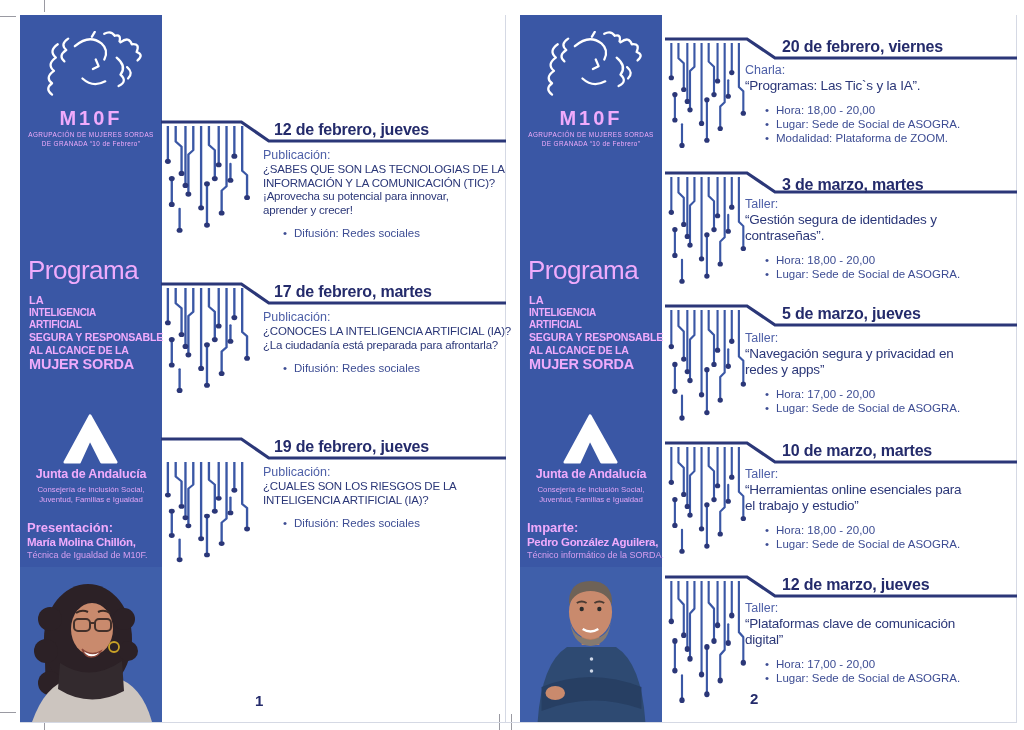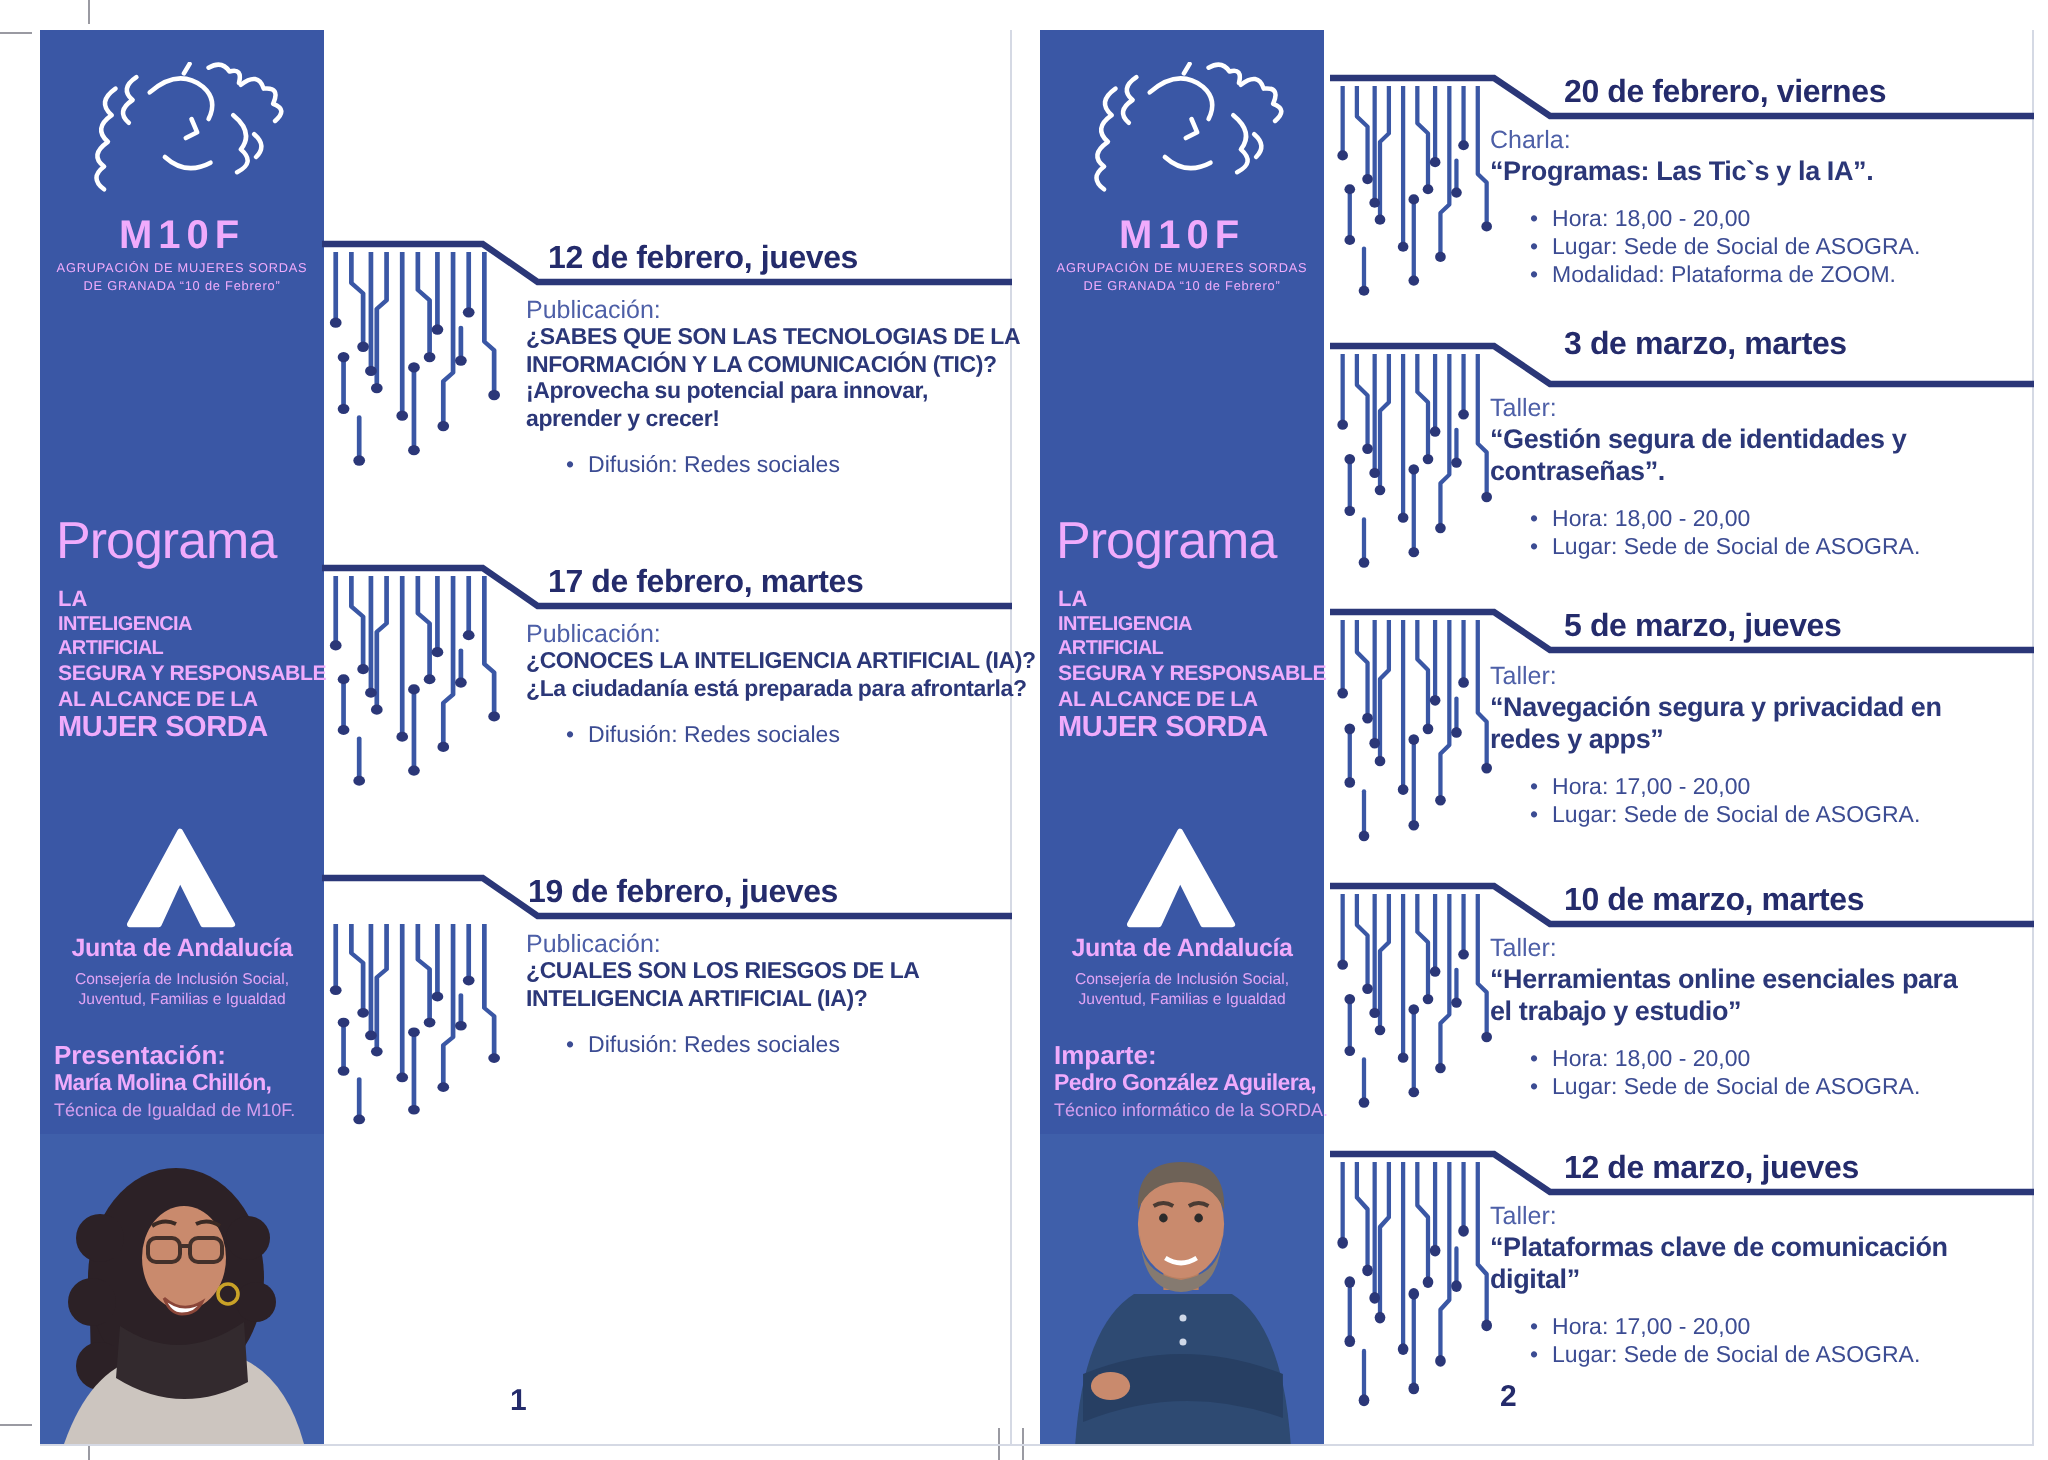--- a/index.html
+++ b/index.html
@@ -34,21 +34,21 @@
   .pres-label{position:absolute;left:7px;font-size:13px;font-weight:bold;}
   .pres-name{position:absolute;left:7px;font-size:11.5px;font-weight:bold;letter-spacing:-0.3px;white-space:nowrap;}
   .pres-role{position:absolute;left:7px;font-size:9px;opacity:.85;white-space:nowrap;}
   .photo{position:absolute;left:0;bottom:0;width:142px;height:155px;}
 
   
   .hdr-svg{position:absolute;}
   .date{position:absolute;font-size:16px;font-weight:bold;color:var(--navy);white-space:nowrap;letter-spacing:-0.2px;}
   .event{position:absolute;width:260px;color:var(--body);}
   .kind{font-size:12.5px;color:var(--label);margin-bottom:1px;}
-  .etitle{font-weight:bold;color:var(--line);white-space:nowrap;}
+  .etitle{font-weight:normal;color:var(--line);white-space:nowrap;}
   .ev-p1 .etitle{font-size:11.5px;line-height:13.5px;letter-spacing:-0.2px;}
   .ev-p2 .etitle{font-size:13.5px;line-height:16px;letter-spacing:-0.2px;}
   .bullets{margin-top:9px;padding-left:20px;}
   .bullet{font-size:11.5px;line-height:14px;color:var(--body);white-space:nowrap;}
   .bullet::before{content:"•";margin-right:7px;}
   .pagenum{position:absolute;font-size:15px;font-weight:bold;color:var(--navy);}
 
   .circuit{position:absolute;}
 </style>
 </head>
@@ -235,21 +235,21 @@
   <div class="etitle">¿CONOCES LA INTELIGENCIA ARTIFICIAL (IA)?</div>
   <div class="etitle">¿La ciudadanía está preparada para afrontarla?</div>
   <div class="bullets">
     <div class="bullet">Difusión: Redes sociales</div>
   </div>
 </div>
 
 <svg class="hdr-svg" style="left:161px;top:436px" width="345" height="26">
     <use href="#hdr"></use>
   </svg>
-<div class="date" style="left:264px;top:438px">19 de febrero, jueves</div>
+<div class="date" style="left:274px;top:438px">19 de febrero, jueves</div>
 <div class="event ev-p1" style="left:263px;top:465px">
   <div class="kind">Publicación:</div>
   <div class="etitle">¿CUALES SON LOS RIESGOS DE LA</div>
   <div class="etitle">INTELIGENCIA ARTIFICIAL (IA)?</div>
   <div class="bullets">
     <div class="bullet">Difusión: Redes sociales</div>
   </div>
 </div>
 
 <div class="pagenum" style="left:255px;top:692px">1</div>
@@ -314,21 +314,21 @@
   <div class="bullets">
     <div class="bullet">Hora: 18,00 - 20,00</div>
     <div class="bullet">Lugar: Sede de Social de ASOGRA.</div>
     <div class="bullet">Modalidad: Plataforma de ZOOM.</div>
   </div>
 </div>
 
 <svg class="hdr-svg" style="left:665px;top:170px" width="352" height="26">
     <use href="#hdr"></use>
   </svg>
-<div class="date" style="left:782px;top:164px">3 de marzo, martes</div>
+<div class="date" style="left:782px;top:176px">3 de marzo, martes</div>
 <div class="event ev-p2" style="left:745px;top:197px">
   <div class="kind">Taller:</div>
   <div class="etitle">“Gestión segura de identidades y</div>
   <div class="etitle">contraseñas”.</div>
   <div class="bullets">
     <div class="bullet">Hora: 18,00 - 20,00</div>
     <div class="bullet">Lugar: Sede de Social de ASOGRA.</div>
   </div>
 </div>
 

